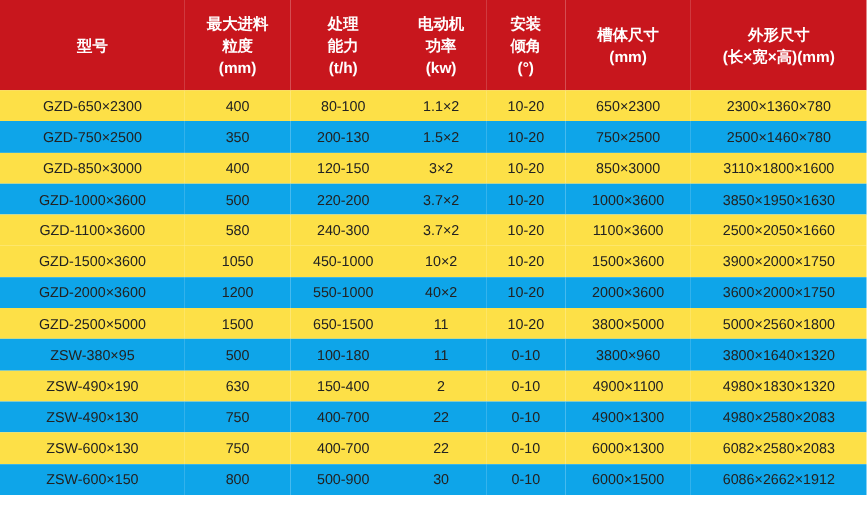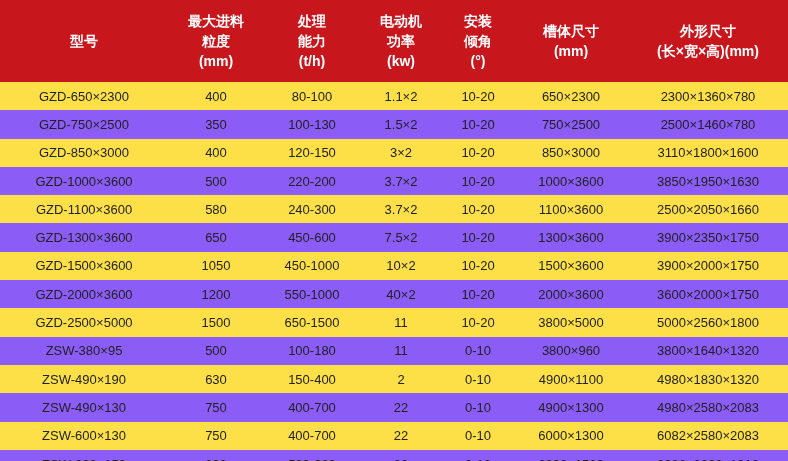--- a/index.html
+++ b/index.html
@@ -44,21 +44,21 @@
     height: 28.3px;
     padding: 0 2px;
     color: #222222;
     border: none;
     white-space: nowrap;
   }
   table.spec-table tbody tr.row-odd td {
     background: #fde047;
   }
   table.spec-table tbody tr.row-even td {
-    background: #8b5cf6;
+    background: #0ea5e9;
   }
   
   col.c0 { width: 168px; }
   col.c1 { width: 96px; }
   col.c2 { width: 96px; }
   col.c3 { width: 82px; }
   col.c4 { width: 72px; }
   col.c5 { width: 114px; }
   col.c6 { width: 160px; }
 </style>
@@ -117,21 +117,21 @@
           <td>400</td>
           <td>80-100</td>
           <td>1.1×2</td>
           <td>10-20</td>
           <td>650×2300</td>
           <td>2300×1360×780</td>
         </tr>
         <tr class="row-even">
           <td>GZD-750×2500</td>
           <td>350</td>
-          <td>100-130</td>
+          <td>200-130</td>
           <td>1.5×2</td>
           <td>10-20</td>
           <td>750×2500</td>
           <td>2500×1460×780</td>
         </tr>
         <tr class="row-odd">
           <td>GZD-850×3000</td>
           <td>400</td>
           <td>120-150</td>
           <td>3×2</td>
@@ -149,29 +149,20 @@
           <td>3850×1950×1630</td>
         </tr>
         <tr class="row-odd">
           <td>GZD-1100×3600</td>
           <td>580</td>
           <td>240-300</td>
           <td>3.7×2</td>
           <td>10-20</td>
           <td>1100×3600</td>
           <td>2500×2050×1660</td>
-        </tr>
-        <tr class="row-even">
-          <td>GZD-1300×3600</td>
-          <td>650</td>
-          <td>450-600</td>
-          <td>7.5×2</td>
-          <td>10-20</td>
-          <td>1300×3600</td>
-          <td>3900×2350×1750</td>
         </tr>
         <tr class="row-odd">
           <td>GZD-1500×3600</td>
           <td>1050</td>
           <td>450-1000</td>
           <td>10×2</td>
           <td>10-20</td>
           <td>1500×3600</td>
           <td>3900×2000×1750</td>
         </tr>

